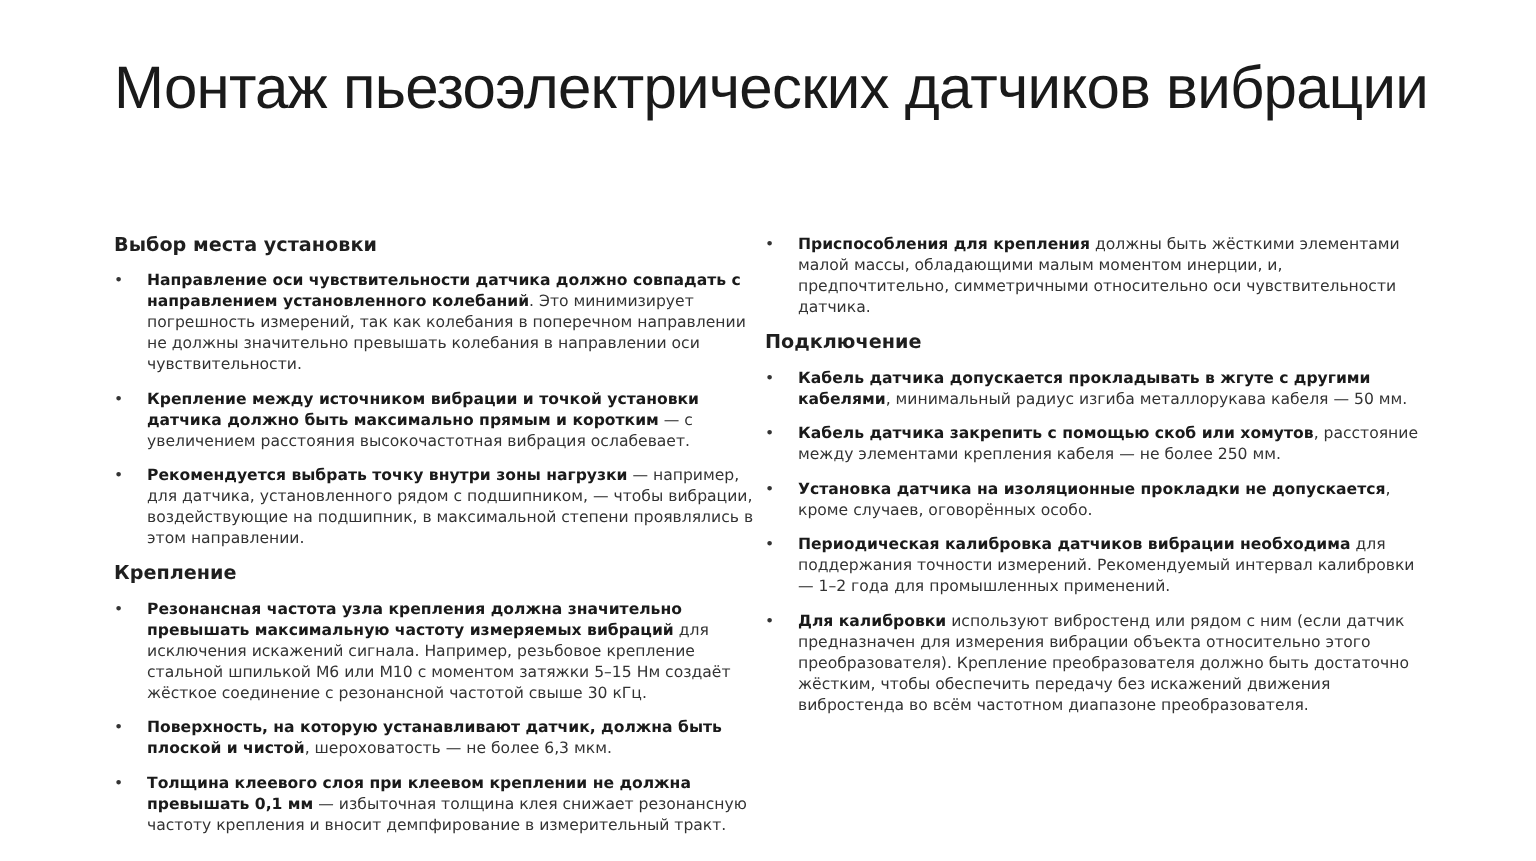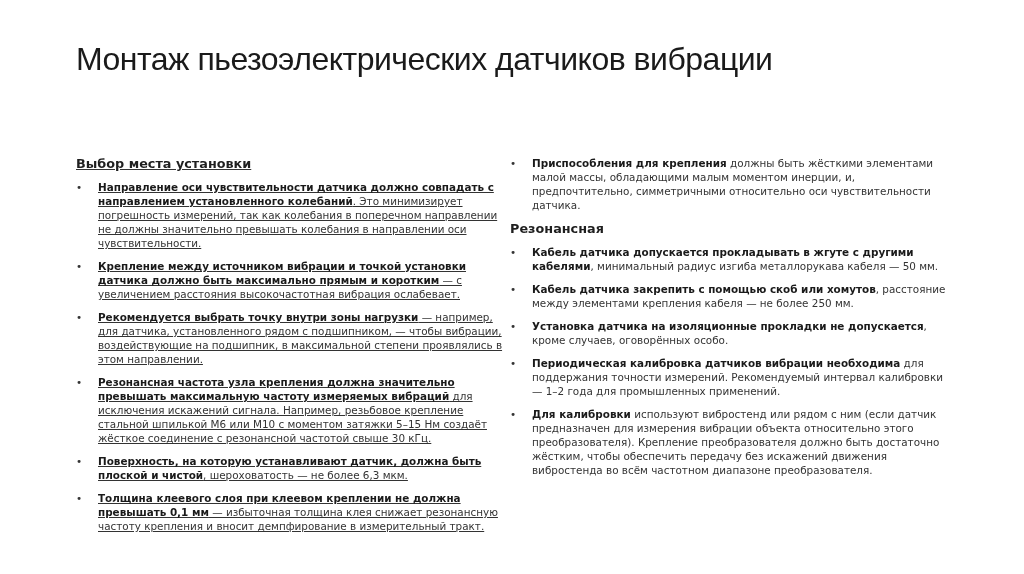--- a/index.html
+++ b/index.html
@@ -5,25 +5,25 @@
   html, body { margin: 0; padding: 0; }
   body {
     width: 1024px; height: 574px; overflow: hidden;
     background: #ffffff; color: #262626;
     font-family: "DejaVu Sans", "Liberation Sans", sans-serif;
     position: relative;
   }
   .title {
     position: absolute; left: 76px; top: 34px; width: 880px;
     font-family: "Liberation Sans", sans-serif;
-    font-size: 32px; line-height: 50px; color: #1a1a1a;
+    font-size: 40px; line-height: 50px; color: #1a1a1a;
     font-weight: normal; letter-spacing: -0.5px;
   }
   .col { position: absolute; top: 156px; font-size: 10.4px; line-height: 14px; color: #333; }
-  .col-left { left: 76px; width: 436px; text-decoration: underline; }
+  .col-left { left: 76px; width: 436px; }
   .col-right { left: 510px; width: 440px; }
   .section-head {
     font-weight: bold; font-size: 12.8px; line-height: 16px; color: #1f1f1f;
     margin: 0 0 8px 0;
   }
   .section { margin-bottom: 8px; }
   ul { list-style: none; margin: 0; padding: 0; }
   li { position: relative; padding-left: 22px; margin-bottom: 9px; }
   li .bullet { position: absolute; left: 0; top: 0; }
   li b { color: #1a1a1a; }
@@ -36,35 +36,36 @@
 <div class="col col-left" id="col-left">
     <div class="section">
       <div class="section-head">Выбор места установки</div>
       <ul>
         <li><span class="bullet">•</span><b>Направление оси чувствительности датчика должно совпадать с направлением установленного колебаний</b><span>. Это минимизирует погрешность измерений, так как колебания в поперечном направлении не должны значительно превышать колебания в направлении оси чувствительности.</span></li>
         <li><span class="bullet">•</span><b>Крепление между источником вибрации и точкой установки датчика должно быть максимально прямым и коротким</b><span> — с увеличением расстояния высокочастотная вибрация ослабевает.</span></li>
         <li><span class="bullet">•</span><b>Рекомендуется выбрать точку внутри зоны нагрузки</b><span> — например, для датчика, установленного рядом с подшипником, — чтобы вибрации, воздействующие на подшипник, в максимальной степени проявлялись в этом направлении.</span></li>
       </ul>
     </div>
     <div class="section">
+      <div class="section-head">Крепление</div>
       <ul>
         <li><span class="bullet">•</span><b>Резонансная частота узла крепления должна значительно превышать максимальную частоту измеряемых вибраций</b><span> для исключения искажений сигнала. Например, резьбовое крепление стальной шпилькой М6 или М10 с моментом затяжки 5–15 Нм создаёт жёсткое соединение с резонансной частотой свыше 30 кГц.</span></li>
         <li><span class="bullet">•</span><b>Поверхность, на которую устанавливают датчик, должна быть плоской и чистой</b><span>, шероховатость — не более 6,3 мкм.</span></li>
         <li><span class="bullet">•</span><b>Толщина клеевого слоя при клеевом креплении не должна превышать 0,1 мм</b><span> — избыточная толщина клея снижает резонансную частоту крепления и вносит демпфирование в измерительный тракт.</span></li>
       </ul>
     </div>
   </div>
 <div class="col col-right" id="col-right">
     <div class="section">
       <ul>
         <li><span class="bullet">•</span><b>Приспособления для крепления</b><span> должны быть жёсткими элементами малой массы, обладающими малым моментом инерции, и, предпочтительно, симметричными относительно оси чувствительности датчика.</span></li>
       </ul>
     </div>
     <div class="section">
-      <div class="section-head">Резонансная</div>
+      <div class="section-head">Подключение</div>
       <ul>
         <li><span class="bullet">•</span><b>Кабель датчика допускается прокладывать в жгуте с другими кабелями</b><span>, минимальный радиус изгиба металлорукава кабеля — 50 мм.</span></li>
         <li><span class="bullet">•</span><b>Кабель датчика закрепить с помощью скоб или хомутов</b><span>, расстояние между элементами крепления кабеля — не более 250 мм.</span></li>
         <li><span class="bullet">•</span><b>Установка датчика на изоляционные прокладки не допускается</b><span>, кроме случаев, оговорённых особо.</span></li>
       </ul>
     </div>
     <div class="section">
       <ul>
         <li><span class="bullet">•</span><b>Периодическая калибровка датчиков вибрации необходима</b><span> для поддержания точности измерений. Рекомендуемый интервал калибровки — 1–2 года для промышленных применений.</span></li>
         <li><span class="bullet">•</span><b>Для калибровки</b><span> используют вибростенд или рядом с ним (если датчик предназначен для измерения вибрации объекта относительно этого преобразователя). Крепление преобразователя должно быть достаточно жёстким, чтобы обеспечить передачу без искажений движения вибростенда во всём частотном диапазоне преобразователя.</span></li>

